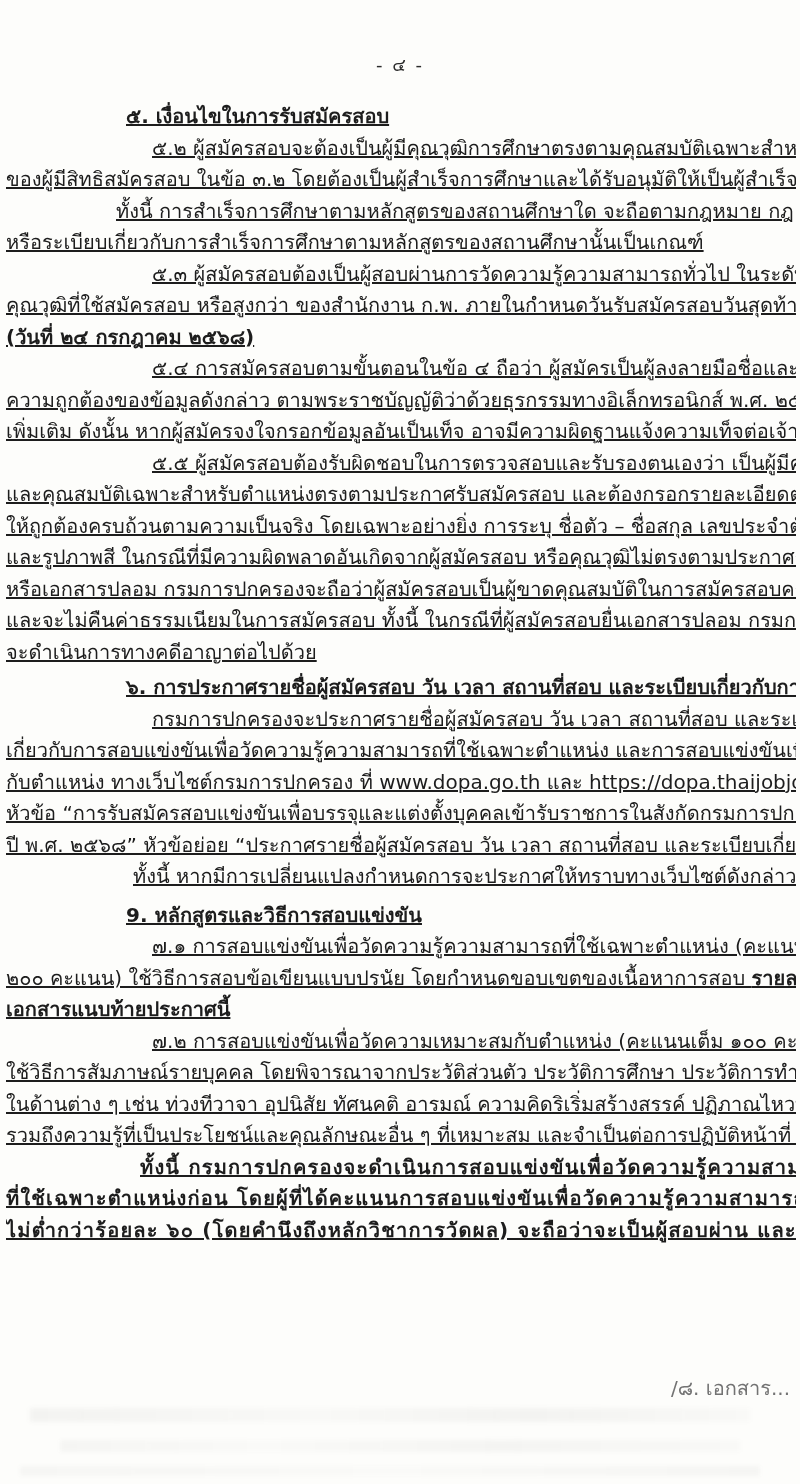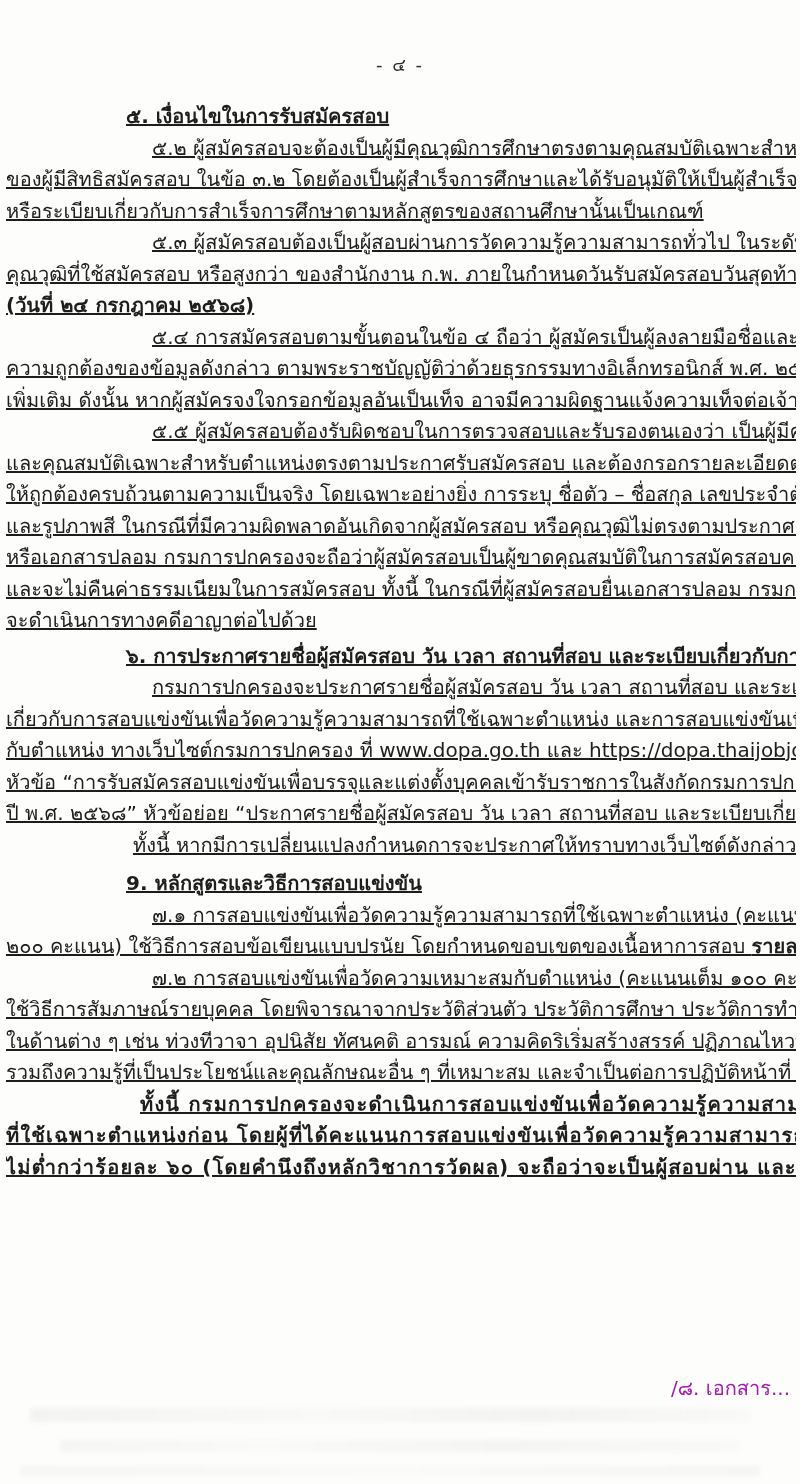--- a/index.html
+++ b/index.html
@@ -33,21 +33,21 @@
   .ind-flush{padding-left:0;}
   .ind-inset1{padding-left:110px;}
   .ind-inset2{padding-left:127px;}
   .ind-inset3{padding-left:134px;}
   
   .big{font-weight:bold;letter-spacing:1.2px;}
   .gap-4{margin-top:4px;}
   .gap-7{margin-top:7px;}
   .footer-note{
     position:absolute;top:1372px;right:10px;
-    font-size:20px;color:#a21caf;
+    font-size:20px;color:#737373;
   }
   
   .smudge{position:absolute;pointer-events:none;filter:blur(2px);}
   .smudge.s1{top:1408px;left:30px;width:720px;height:14px;
     background:linear-gradient(90deg,rgba(60,60,60,.05),rgba(60,60,60,.02) 40%,rgba(60,60,60,.05) 70%,rgba(60,60,60,.02));}
   .smudge.s2{top:1440px;left:60px;width:680px;height:12px;
     background:linear-gradient(90deg,rgba(60,60,60,.04),rgba(60,60,60,.015) 30%,rgba(60,60,60,.045) 65%,rgba(60,60,60,.02));}
   .smudge.s3{top:1466px;left:20px;width:740px;height:10px;
     background:linear-gradient(90deg,rgba(60,60,60,.035),rgba(60,60,60,.015) 50%,rgba(60,60,60,.04));}
 </style>
@@ -55,20 +55,21 @@
 <body>
 
 <div class="page">
 
   <div class="pageno">- ๔ -</div>
 
   <div class="content" id="doc-body">
       <div class="line ind-header"><span class="b">๕. เงื่อนไขในการรับสมัครสอบ</span></div>
       <div class="line ind-item"><span>๕.๒ ผู้สมัครสอบจะต้องเป็นผู้มีคุณวุฒิการศึกษาตรงตามคุณสมบัติเฉพาะสำหรับตำแหน่ง</span></div>
       <div class="line ind-flush"><span>ของผู้มีสิทธิสมัครสอบ ในข้อ ๓.๒ โดยต้องเป็นผู้สำเร็จการศึกษาและได้รับอนุมัติให้เป็นผู้สำเร็จการศึกษา</span></div>
+      <div class="line ind-inset1"><span>ทั้งนี้ การสำเร็จการศึกษาตามหลักสูตรของสถานศึกษาใด จะถือตามกฎหมาย กฎ</span></div>
       <div class="line ind-flush"><span>หรือระเบียบเกี่ยวกับการสำเร็จการศึกษาตามหลักสูตรของสถานศึกษานั้นเป็นเกณฑ์</span></div>
       <div class="line ind-item"><span>๕.๓ ผู้สมัครสอบต้องเป็นผู้สอบผ่านการวัดความรู้ความสามารถทั่วไป ในระดับเดียวกับ</span></div>
       <div class="line ind-flush"><span>คุณวุฒิที่ใช้สมัครสอบ หรือสูงกว่า ของสำนักงาน ก.พ. ภายในกำหนดวันรับสมัครสอบวันสุดท้าย</span></div>
       <div class="line ind-flush"><span class="b">(วันที่ ๒๔ กรกฎาคม ๒๕๖๘)</span></div>
       <div class="line ind-item"><span>๕.๔ การสมัครสอบตามขั้นตอนในข้อ ๔ ถือว่า ผู้สมัครเป็นผู้ลงลายมือชื่อและรับรอง</span></div>
       <div class="line ind-flush"><span>ความถูกต้องของข้อมูลดังกล่าว ตามพระราชบัญญัติว่าด้วยธุรกรรมทางอิเล็กทรอนิกส์ พ.ศ. ๒๕๔๔ และที่แก้ไข</span></div>
       <div class="line ind-flush"><span>เพิ่มเติม ดังนั้น หากผู้สมัครจงใจกรอกข้อมูลอันเป็นเท็จ อาจมีความผิดฐานแจ้งความเท็จต่อเจ้าพนักงาน</span></div>
       <div class="line ind-item"><span>๕.๕ ผู้สมัครสอบต้องรับผิดชอบในการตรวจสอบและรับรองตนเองว่า เป็นผู้มีคุณสมบัติทั่วไป</span></div>
       <div class="line ind-flush"><span>และคุณสมบัติเฉพาะสำหรับตำแหน่งตรงตามประกาศรับสมัครสอบ และต้องกรอกรายละเอียดต่าง ๆ</span></div>
       <div class="line ind-flush"><span>ให้ถูกต้องครบถ้วนตามความเป็นจริง โดยเฉพาะอย่างยิ่ง การระบุ ชื่อตัว – ชื่อสกุล เลขประจำตัวประชาชน</span></div>
@@ -79,20 +80,21 @@
       <div class="line ind-header gap-4"><span class="b">๖. การประกาศรายชื่อผู้สมัครสอบ วัน เวลา สถานที่สอบ และระเบียบเกี่ยวกับการสอบ</span></div>
       <div class="line ind-item"><span>กรมการปกครองจะประกาศรายชื่อผู้สมัครสอบ วัน เวลา สถานที่สอบ และระเบียบ</span></div>
       <div class="line ind-flush"><span>เกี่ยวกับการสอบแข่งขันเพื่อวัดความรู้ความสามารถที่ใช้เฉพาะตำแหน่ง และการสอบแข่งขันเพื่อวัดความเหมาะสม</span></div>
       <div class="line ind-flush"><span>กับตำแหน่ง ทางเว็บไซต์กรมการปกครอง ที่ www.dopa.go.th และ https://dopa.thaijobjob.com/</span></div>
       <div class="line ind-flush"><span>หัวข้อ “การรับสมัครสอบแข่งขันเพื่อบรรจุและแต่งตั้งบุคคลเข้ารับราชการในสังกัดกรมการปกครอง</span></div>
       <div class="line ind-flush"><span>ปี พ.ศ. ๒๕๖๘” หัวข้อย่อย “ประกาศรายชื่อผู้สมัครสอบ วัน เวลา สถานที่สอบ และระเบียบเกี่ยวกับการสอบ”</span></div>
       <div class="line ind-inset2"><span>ทั้งนี้ หากมีการเปลี่ยนแปลงกำหนดการจะประกาศให้ทราบทางเว็บไซต์ดังกล่าวข้างต้น</span></div>
       <div class="line ind-header gap-7"><span class="b">9. หลักสูตรและวิธีการสอบแข่งขัน</span></div>
       <div class="line ind-item"><span>๗.๑ การสอบแข่งขันเพื่อวัดความรู้ความสามารถที่ใช้เฉพาะตำแหน่ง (คะแนนเต็ม</span></div>
       <div class="line ind-flush"><span>๒๐๐ คะแนน) ใช้วิธีการสอบข้อเขียนแบบปรนัย โดยกำหนดขอบเขตของเนื้อหาการสอบ </span><span class="b">รายละเอียดตาม</span></div>
+      <div class="line ind-flush"><span class="b">เอกสารแนบท้ายประกาศนี้</span></div>
       <div class="line ind-item"><span>๗.๒ การสอบแข่งขันเพื่อวัดความเหมาะสมกับตำแหน่ง (คะแนนเต็ม ๑๐๐ คะแนน)</span></div>
       <div class="line ind-flush"><span>ใช้วิธีการสัมภาษณ์รายบุคคล โดยพิจารณาจากประวัติส่วนตัว ประวัติการศึกษา ประวัติการทำงาน และความเหมาะสม</span></div>
       <div class="line ind-flush"><span>ในด้านต่าง ๆ เช่น ท่วงทีวาจา อุปนิสัย ทัศนคติ อารมณ์ ความคิดริเริ่มสร้างสรรค์ ปฏิภาณไหวพริบ บุคลิกภาพ</span></div>
       <div class="line ind-flush"><span>รวมถึงความรู้ที่เป็นประโยชน์และคุณลักษณะอื่น ๆ ที่เหมาะสม และจำเป็นต่อการปฏิบัติหน้าที่ เป็นต้น</span></div>
       <div class="line ind-inset3 big"><span class="b">ทั้งนี้ กรมการปกครองจะดำเนินการสอบแข่งขันเพื่อวัดความรู้ความสามารถ</span></div>
       <div class="line ind-flush big"><span class="b">ที่ใช้เฉพาะตำแหน่งก่อน โดยผู้ที่ได้คะแนนการสอบแข่งขันเพื่อวัดความรู้ความสามารถที่ใช้เฉพาะตำแหน่ง</span></div>
       <div class="line ind-flush big"><span class="b">ไม่ต่ำกว่าร้อยละ ๖๐ (โดยคำนึงถึงหลักวิชาการวัดผล) จะถือว่าจะเป็นผู้สอบผ่าน และมีสิทธิเข้าสอบแข่งขัน</span></div>
     </div>
 
   <div class="footer-note">/๘. เอกสาร...</div>

